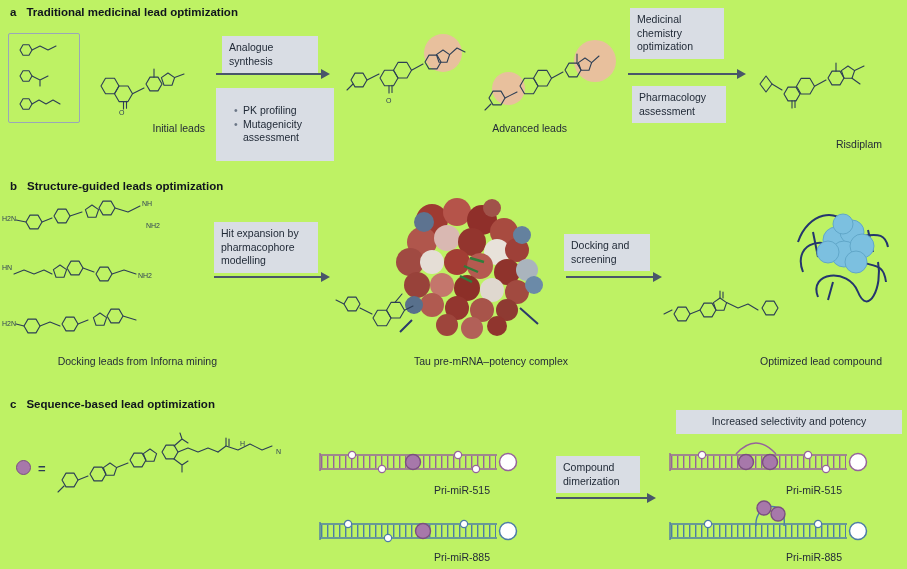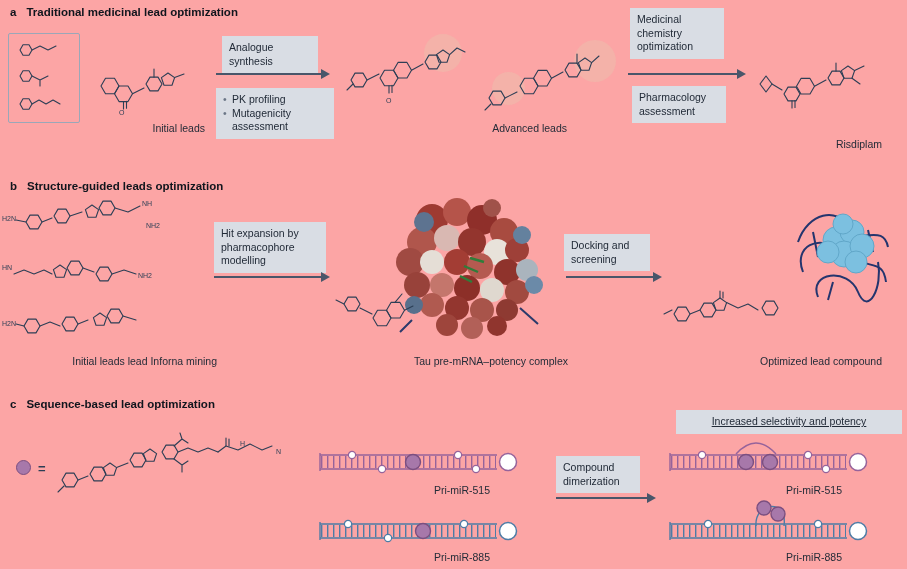--- a/index.html
+++ b/index.html
@@ -1,30 +1,30 @@
 <!DOCTYPE html>
 <html><head>
 <meta charset="utf-8">
 <style>
   html,body{margin:0;padding:0;background:#ffffff;font-family:"Liberation Sans",sans-serif;color:#1f2630;}
-  .canvas{position:relative;width:907px;height:569px;background:#fca5a5;overflow:hidden;}
+  .canvas{position:relative;width:907px;height:569px;background:#bef264;overflow:hidden;}
   .ptitle{position:absolute;font-size:11.5px;font-weight:bold;color:#10151d;white-space:nowrap;}
   .ptitle .plabel{display:inline-block;margin-right:10px;}
   .gbox{position:absolute;background:#d9dde4;color:#222b38;font-size:10.5px;line-height:1.3;padding:5px 7px;box-sizing:border-box;}
-  .gbox.center{text-align:center;text-decoration:underline;}
+  .gbox.center{text-align:center;}
   .cap{position:absolute;font-size:10.5px;color:#242c38;text-align:right;}
   .arrow{position:absolute;height:2px;background:#49566a;}
   .arrow:after{content:"";position:absolute;right:-8px;top:-4.5px;width:0;height:0;
     border-left:9px solid #49566a;border-top:5.5px solid transparent;border-bottom:5.5px solid transparent;}
   .pink{position:absolute;border-radius:50%;background:#f1b4aa;opacity:.82;}
   .struct{position:absolute;overflow:visible;}
   .bond{fill:none;stroke:#2c3e55;stroke-width:1.1;stroke-linecap:round;stroke-linejoin:round;}
   .atom{position:absolute;font-size:7px;color:#2c3e55;line-height:1;white-space:nowrap;}
   .leadbox{position:absolute;border:1.2px solid #9aa7b8;border-radius:2px;}
-  .bullets{list-style:none;margin:0;padding:0;}
+  .bullets{list-style:none;margin:11px;padding:0;}
   .bullets li{padding-left:9px;position:relative;}
   .bullets li:before{content:"\2022";position:absolute;left:0;color:#6b7686;}
   .ladder{position:absolute;overflow:visible;}
   .eq{position:absolute;font-size:13px;font-weight:bold;color:#2c3e55;}
   .legend-dot{position:absolute;width:15px;height:15px;border-radius:50%;background:#a778aa;border:1.5px solid #7b4f80;box-sizing:border-box;}
   svg{overflow:visible;display:block;}
 </style>
 </head>
 <body>
 
@@ -195,23 +195,23 @@
         <polygon class="bond" points="-4,-6.9 4,-6.9 8,0 4,6.9 -4,6.9 -8,0"></polygon>
       </g>
     <path class="bond" d="M115,12 L128,16"></path>
   </svg>
   <span class="atom" style="left:2px;top:215px">H2N</span>
   <span class="atom" style="left:142px;top:200px">NH</span>
   <span class="atom" style="left:146px;top:222px">NH2</span>
   <span class="atom" style="left:2px;top:264px">HN</span>
   <span class="atom" style="left:2px;top:320px">H2N</span>
   <span class="atom" style="left:138px;top:272px">NH2</span>
-  <div class="cap" style="left:7px;top:355px;width:210px">Initial leads lead Inforna mining</div>
-
-  <div class="gbox" style="left:214px;top:222px;width:112px">Hit expansion by pharmacophore modelling</div>
+  <div class="cap" style="left:7px;top:355px;width:210px">Docking leads from Inforna mining</div>
+
+  <div class="gbox" style="left:214px;top:222px;width:104px">Hit expansion by pharmacophore modelling</div>
   <div class="arrow" style="left:214px;top:276px;width:108px"></div>
 
   <svg class="struct" style="left:372px;top:190px" width="200" height="162">
     <g stroke="none">
       <circle cx="60" cy="30" r="16" fill="#9e3a32"></circle>
         <circle cx="85" cy="22" r="14" fill="#b5544a"></circle>
       <circle cx="110" cy="30" r="15" fill="#8f2f2a"></circle>
         <circle cx="132" cy="42" r="14" fill="#a84b40"></circle>
       <circle cx="50" cy="52" r="15" fill="#b0564c"></circle>
         <circle cx="75" cy="48" r="13" fill="#d9b8b2"></circle>

